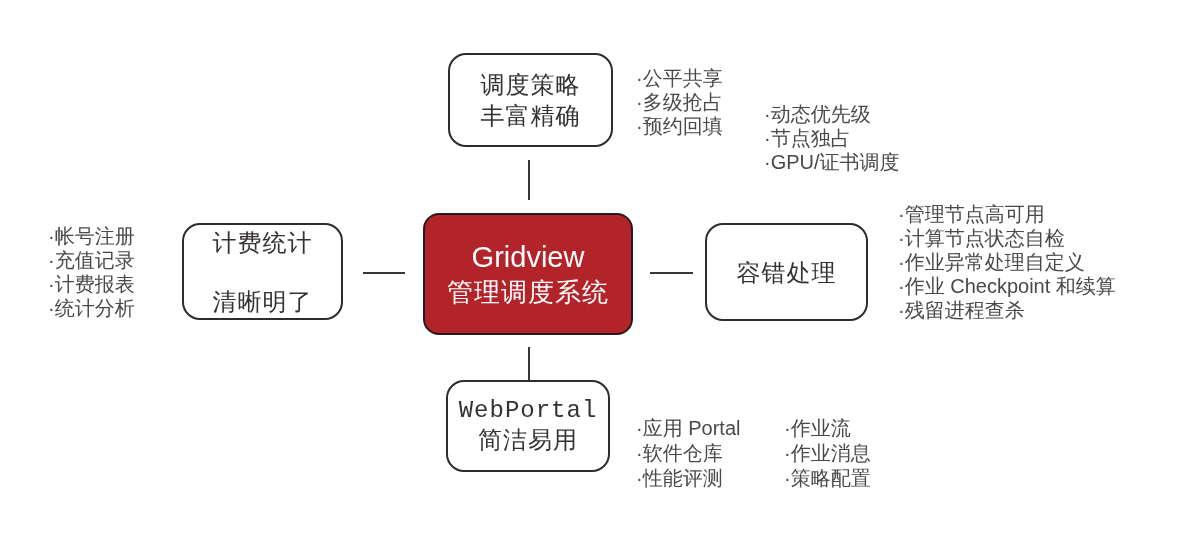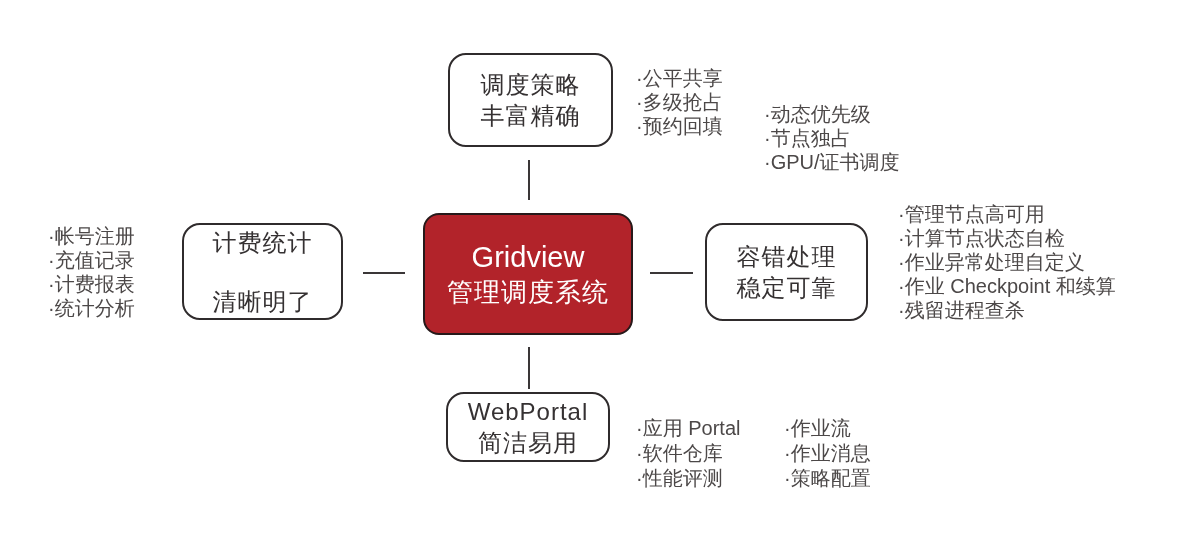--- a/index.html
+++ b/index.html
@@ -49,21 +49,21 @@
   .node.center .cline2 {
     font-size: 26px;
     line-height: 34px;
     color: var(--center-text, #ffffff);
     letter-spacing: 1px;
     white-space: nowrap;
   }
   .node-top    { left: 448px; top: 53px;  width: 165px; height: 94px; }
   .node-left   { left: 182px; top: 223px; width: 161px; height: 97px; gap: 28px; }
   .node-right  { left: 705px; top: 223px; width: 163px; height: 98px; justify-content: center; }
-  .node-bottom { left: 446px; top: 392px; width: 164px; height: 70px; }
+  .node-bottom { left: 446px; top: 380px; width: 164px; height: 92px; font-family: Liberation Mono, monospace; }
   .node-center { left: 423px; top: 213px; width: 210px; height: 122px; }
   
   .connector {
     position: absolute;
     background: var(--line-color, #3a3637);
   }
   .conn-top    { left: 528px; top: 160px; width: 2px;  height: 40px; }
   .conn-bottom { left: 528px; top: 347px; width: 2px;  height: 42px; }
   .conn-left   { left: 363px; top: 272px; width: 42px; height: 2px; }
   .conn-right  { left: 650px; top: 272px; width: 43px; height: 2px; }
@@ -118,21 +118,20 @@
   </div>
   <div class="blist list-left">
     <div>·帐号注册</div>
     <div>·充值记录</div>
     <div>·计费报表</div>
     <div>·统计分析</div>
   </div>
 
   <div class="node node-right">
     <span class="hline">容错处理</span>
-    <span class="hline">稳定可靠</span>
   </div>
   <div class="blist list-right">
     <div>·管理节点高可用</div>
     <div>·计算节点状态自检</div>
     <div>·作业异常处理自定义</div>
     <div>·作业 Checkpoint 和续算</div>
     <div>·残留进程查杀</div>
   </div>
 
   <div class="node node-bottom">

